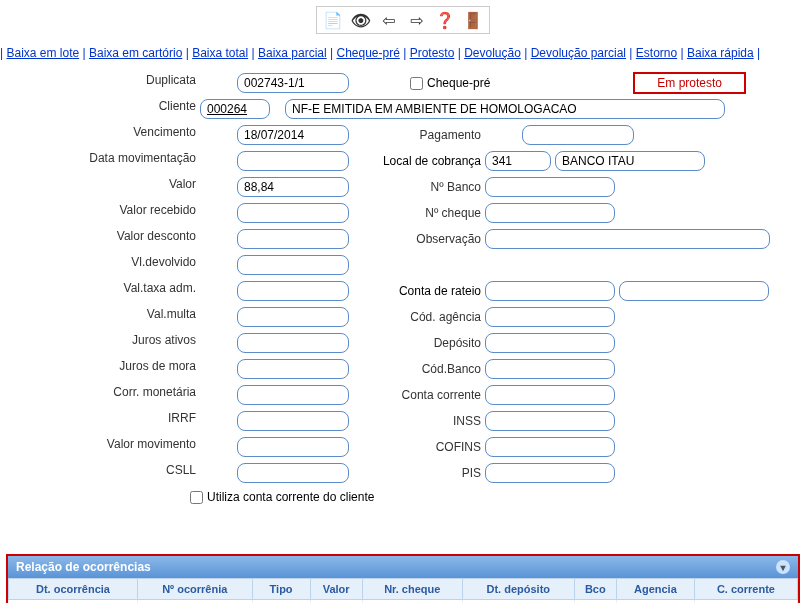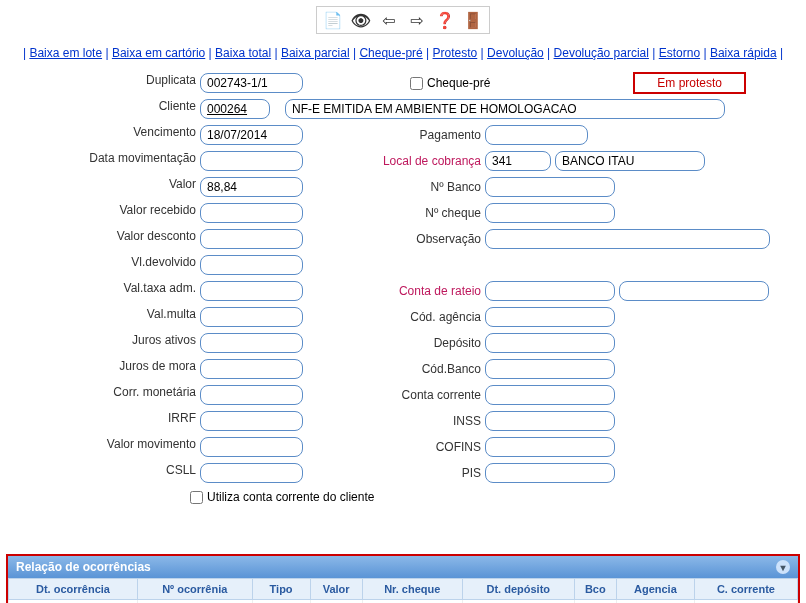--- a/index.html
+++ b/index.html
@@ -25,21 +25,20 @@
       display: inline-flex;
       align-items: center;
       justify-content: center;
       width: 24px;
       height: 22px;
       font-size: 16px;
       cursor: pointer;
       color: #333;
     }
     .links-bar {
-      text-align: center;
       padding: 6px 0 12px;
       color: #0033cc;
       font-size: 12px;
     }
     .links-bar a {
       color: #0033cc;
       text-decoration: underline;
       cursor: pointer;
     }
     .form-area {
@@ -67,30 +66,30 @@
       color: #333;
       font-size: 12px;
     }
     .label-right {
       width: 105px;
       text-align: right;
       padding-right: 4px;
       color: #333;
       font-size: 12px;
     }
-    .label-red { color: #be185d; }
+    .label-red { color: #000000; }
     input[type="text"] {
       border: 1px solid #5b8cc7;
       border-radius: 8px;
       height: 20px;
       padding: 0 6px;
       font-size: 12px;
       background: #fff;
     }
-    .w-short { width: 103px; }
+    .w-short { width: 112px; margin-left: 37px; }
     .w-med { width: 130px; }
     .w-longer { width: 285px; }
     .w-code { width: 70px; text-decoration: underline; }
     .w-codemed { width: 66px; }
     .w-wide { width: 440px; }
     .w-extra { width: 150px; }
     .chk-label {
       display: inline-flex;
       align-items: center;
       gap: 4px;

